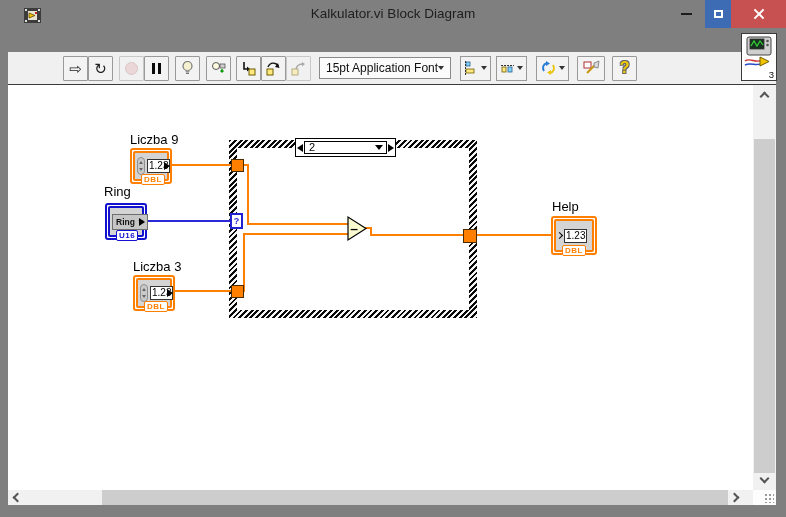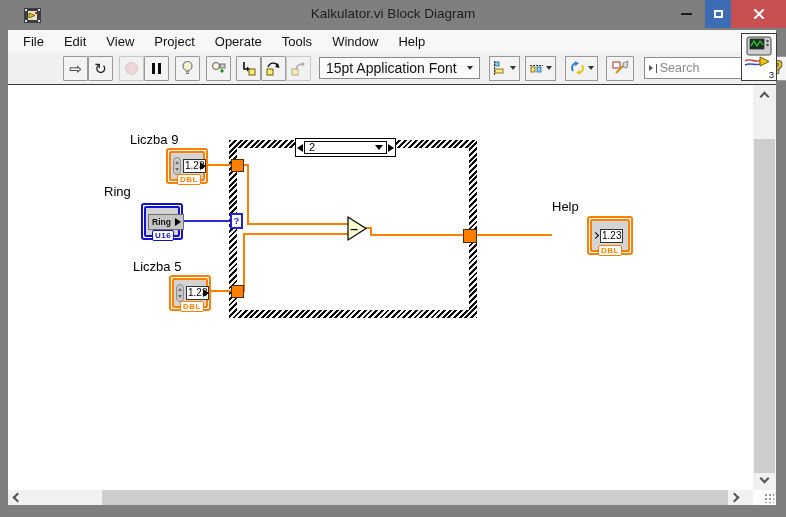--- a/index.html
+++ b/index.html
@@ -28,21 +28,21 @@
   
   .toolbar { position:absolute; left:8px; top:52px; width:768px; height:33px; background:#f0f0f0; border-bottom:1px solid #3a3a3a; display:flex; align-items:center; padding-left:55px; }
   .tb { width:25px; height:25px; border:1px solid #999; background:#f3f3f3; display:flex; align-items:center; justify-content:center; border-radius:1px; flex:none; }
   .dim { opacity:.45; }
   .glyph { font-size:15px; color:#222; line-height:1; }
   .pausebars { display:flex; gap:3px; }
   .pausebars span { width:3px; height:11px; background:#0a0a0a; }
   .abortcircle { width:13px; height:13px; border-radius:50%; background:#e7b9b9; border:1px solid #bd9494; }
   .caret { width:0; height:0; border-top:4px solid #333; border-left:3.5px solid transparent; border-right:3.5px solid transparent; flex:none; }
   .fontbox { height:22px; border:1px solid #8a8a8a; background:#fbfbfb; display:flex; align-items:center; padding:0 6px; margin-left:8px; flex:none; }
-  .fontbox .fname { font-size:14px; color:#111; margin-right:10px; white-space:nowrap; }
+  .fontbox .fname { font-size:12px; color:#111; margin-right:0; white-space:nowrap; }
   .ddbtn { height:25px; border:1px solid #999; background:#f3f3f3; display:flex; align-items:center; padding:0 3px; gap:2px; margin-left:5px; flex:none; }
   .searchbox { width:114px; height:22px; background:#fff; border:1px solid #8a8a8a; display:flex; align-items:center; padding:0 4px; gap:3px; margin-left:10px; flex:none; }
   .scope { width:0; height:0; border-left:4px solid #555; border-top:3px solid transparent; border-bottom:3px solid transparent; }
   .scopebar { width:1px; height:9px; background:#555; }
   .searchbox input { border:none; outline:none; flex:1; min-width:0; font-size:12.5px; color:#333; background:transparent; font-family:"Liberation Sans",sans-serif; }
   .searchbox input::placeholder { color:#8a8a8a; }
   .mag { position:relative; width:10px; height:10px; border:2px solid #b5882a; border-radius:50%; flex:none; margin-right:2px; }
   .mag::after { content:""; position:absolute; width:6px; height:2px; background:#b5882a; transform:rotate(45deg); bottom:-3px; right:-5px; }
   .helpbtn { margin-left:7px; }
   .helpq { font-size:16px; font-weight:bold; color:#f2cb05; text-shadow:1px 1px 0 #666,-1px -1px 0 #666,1px -1px 0 #666,-1px 1px 0 #666; }
@@ -60,21 +60,21 @@
   .sel-label { position:absolute; left:295px; top:138px; width:101px; height:19px; background:#fff; border:1px solid #000; display:flex; align-items:center; }
   .tri-l { width:0; height:0; border-right:6px solid #000; border-top:4px solid transparent; border-bottom:4px solid transparent; margin:0 1px; }
   .tri-r { width:0; height:0; border-left:6px solid #000; border-top:4px solid transparent; border-bottom:4px solid transparent; margin:0 1px; }
   .sel-inner { flex:1; height:13px; border:1px solid #000; display:flex; align-items:center; background:#fff; }
   .sel-val { flex:1; font-size:11px; color:#000; padding-left:4px; line-height:1; }
   .sel-caret { width:0; height:0; border-top:5px solid #000; border-left:4px solid transparent; border-right:4px solid transparent; margin-right:3px; }
 
   .sel-term { position:absolute; left:230px; top:213px; width:13px; height:16px; background:#fff; border:2px solid #2222d0; display:flex; align-items:center; justify-content:center; font-size:9px; font-weight:bold; color:#2222d0; }
 
   
-  .term { position:absolute; background:#fff; border:2px solid #ff8000; border-radius:3px; padding:1px;margin-left:36px; }
+  .term { position:absolute; background:#fff; border:2px solid #ff8000; border-radius:3px; padding:1px; }
   .term .inner { border:2px solid #ff8000; border-radius:2px; background:#d4d4d4; height:100%; display:flex; align-items:center; gap:2px; padding:2px 3px 2px 2px; position:relative; }
   .term.blue { border-color:#1111cf; }
   .term.blue .inner { border-color:#1111cf; background:#d4d4d4; }
   .spin { width:8px; height:18px; background:#c9c9c9; border:1px solid #8f8f8f; border-radius:4px; display:flex; flex-direction:column; align-items:center; justify-content:space-evenly; flex:none; }
   .spin .up { width:0; height:0; border-bottom:3px solid #666; border-left:2.5px solid transparent; border-right:2.5px solid transparent; }
   .spin .dn { width:0; height:0; border-top:3px solid #666; border-left:2.5px solid transparent; border-right:2.5px solid transparent; }
   .valbox { background:#fff; border:1px solid #333; font-size:10px; color:#000; padding:0 1px; line-height:12px; white-space:nowrap; }
   .outarrow { position:absolute; right:-3px; top:50%; transform:translateY(-50%); width:0; height:0; border-left:6px solid #000; border-top:4px solid transparent; border-bottom:4px solid transparent; }
   .inarrow { width:5px; height:5px; border-top:1.5px solid #000; border-right:1.5px solid #000; transform:rotate(45deg); flex:none; margin-left:-1px; }
   .tag { position:absolute; bottom:-3px; left:9px; background:#fff; border:1px solid #ff8000; color:#ff8000; font-size:8px; font-weight:bold; line-height:9px; padding:0 2px; border-radius:2px; letter-spacing:.5px; }
@@ -122,30 +122,20 @@
       <div class="wbtn btn-max">
           <span class="maxrect"></span>
         </div>
       <div class="wbtn btn-close">
           <span class="x1"></span>
           <span class="x2"></span>
         </div>
     </div>
   </div>
 
-  <div class="menubar">
-    <span class="mi">File</span>
-    <span class="mi">Edit</span>
-    <span class="mi">View</span>
-    <span class="mi">Project</span>
-    <span class="mi">Operate</span>
-    <span class="mi">Tools</span>
-    <span class="mi">Window</span>
-    <span class="mi">Help</span>
-  </div>
 
   <div class="toolbar">
     <div class="tb">
         <span class="glyph">⇨</span>
       </div>
     <div class="tb">
         <span class="glyph">↻</span>
       </div>
     <div class="tb dim" style="margin-left:6px">
         <span class="abortcircle"></span>
@@ -219,26 +209,20 @@
         <path d="M11 10 L7 12.5 L11 15 z" fill="#e8c510"></path>
       </svg>
       <span class="caret"></span>
     </div>
     <div class="tb" style="margin-left:8px;width:28px">
       <svg width="18" height="16" viewBox="0 0 18 16">
         <rect x="2" y="2" width="7" height="6" fill="#fff" stroke="#b03030" stroke-width="1"></rect>
         <path d="M5 13 L13 5" stroke="#c8960c" stroke-width="2"></path>
         <polygon points="12,3 17,1 16,8 12,7" fill="#d8d8d8" stroke="#777" stroke-width="0.8"></polygon>
       </svg>
-    </div>
-    <div class="searchbox">
-      <span class="scope"></span>
-      <span class="scopebar"></span>
-      <input type="text" placeholder="Search" style="">
-      <span class="mag"></span>
     </div>
     <div class="tb helpbtn">
       <span class="helpq">?</span>
     </div>
   </div>
 
   <div class="vi-box">
     <svg width="34" height="40" viewBox="0 0 34 40">
       <rect x="5" y="3" width="24" height="18" rx="2" fill="#cfcfcf" stroke="#444" stroke-width="1"></rect>
       <rect x="8" y="5" width="14" height="10" fill="#18301f" stroke="#333" stroke-width="0.8"></rect>
@@ -301,21 +285,21 @@
     <div class="inner">
       <span class="ringbox">
         <span>Ring</span>
         <span class="rcaret"></span>
       </span>
       <span class="outarrow"></span>
     </div>
     <span class="tag blue">U16</span>
   </div>
 
-  <div class="dlabel" style="left:133px;top:259px">Liczba 5</div>
+  <div class="dlabel" style="left:133px;top:259px">Liczba 3</div>
   <div class="term" style="left:133px;top:275px;width:42px;height:36px">
     <div class="inner">
       <span class="spin">
           <span class="up"></span>
           <span class="dn"></span>
         </span>
       <span class="valbox">1.23</span>
       <span class="outarrow"></span>
     </div>
     <span class="tag">DBL</span>

